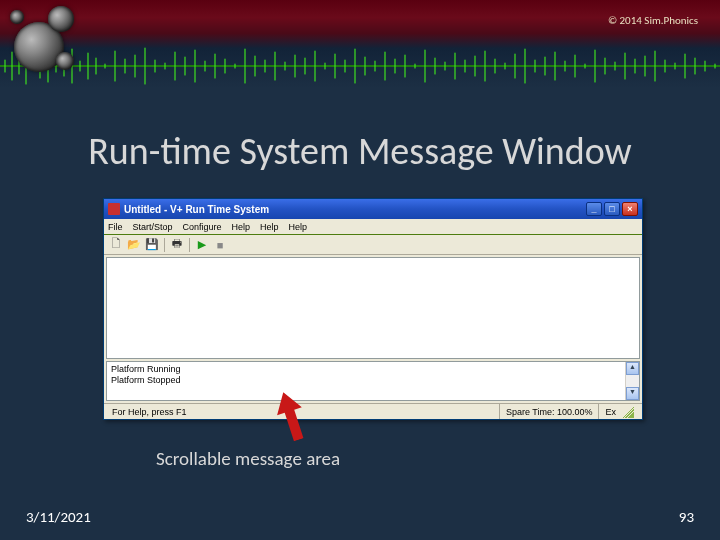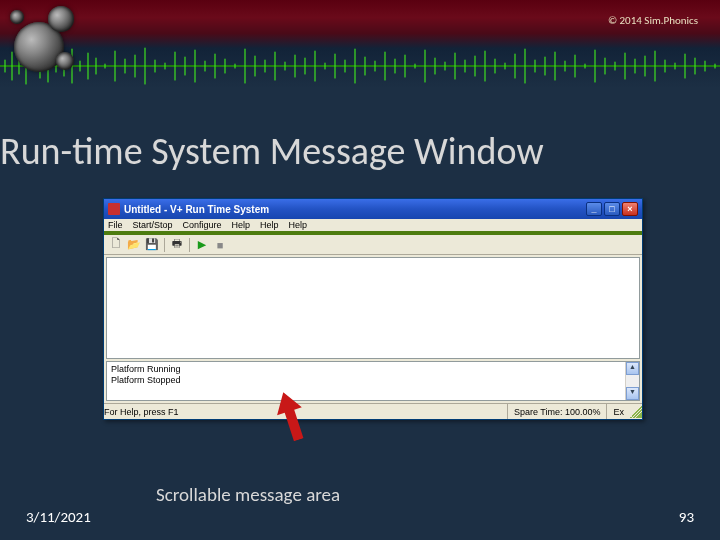--- a/index.html
+++ b/index.html
@@ -32,21 +32,21 @@
     box-shadow: inset 0 0 4px #000, 0 0 4px rgba(0,0,0,.5);
   }
 
   .copyright {
     position: absolute; top: 14px; right: 22px;
     color: #e8e0c0; font-size: 11px;
   }
 
   .title {
     position: absolute; top: 128px; left: 0; width: 100%;
-    text-align: left;
+    text-align: center;
     color: #111; font-size: 38px; font-weight: 400;
     background: transparent;
   }
 
   .window {
     position: absolute; top: 198px; left: 103px;
     width: 540px; height: 222px;
     background: #ece9d8;
     border: 1px solid #003c74;
     box-shadow: 2px 2px 4px rgba(0,0,0,.4);
@@ -70,21 +70,21 @@
   }
   .tb-btn.close {
     background: linear-gradient(to bottom, #f08070, #c83020);
     border-color: #801000;
   }
 
   .menubar {
     height: 16px; background: #ece9d8;
     display: flex; align-items: center; padding: 0 4px; gap: 10px;
     font-size: 9px; color: #000;
-    border-bottom: 4px solid #4d7c0f;
+    border-bottom: 1px solid #4d7c0f;
   }
 
   .toolbar {
     height: 20px; background: #ece9d8;
     display: flex; align-items: center; padding: 0 4px; gap: 2px;
     border-bottom: 1px solid #aca899;
   }
   .tbtn {
     width: 16px; height: 16px;
     display: flex; align-items: center; justify-content: center;
@@ -113,21 +113,21 @@
     display: flex; flex-direction: column;
     border-left: 1px solid #d4d0c8;
   }
   .sbtn { height: 13px; background: linear-gradient(#dbe7fb,#a9c5ef); border: 1px solid #7d9ed2; font-size: 7px; text-align: center; color: #345; }
   .strack { flex: 1; background: #efefef; }
 
   .statusbar {
     height: 16px; background: #ece9d8;
     border-top: 1px solid #aca899;
     display: flex; align-items: center;
-    font-size: 9px; color: #000; padding: 0 0;
+    font-size: 9px; color: #000; padding: 0 8px;
   }
   .statusbar .spacer { flex: 1; }
   .status-cell { border-left: 1px solid #aca899; padding: 0 6px; height: 100%; display: flex; align-items: center; }
   .grip { width: 12px; height: 12px;
     background: linear-gradient(135deg, transparent 50%, #8bb54a 50%, #8bb54a 55%, transparent 55%, transparent 62%, #8bb54a 62%, #8bb54a 67%, transparent 67%, transparent 74%, #8bb54a 74%);
   }
 
   .arrow {
     position: absolute; top: 391px; left: 276px;
     width: 30px; height: 50px;
@@ -146,21 +146,21 @@
   .footer-page {
     position: absolute; bottom: 14px; right: 26px;
     color: #fff; font-size: 15px;
   }
   .title, .caption { color: #fff; filter: none; }
   
   .title { color: #000; text-shadow: 0 0 1px rgba(255,255,255,.2); }
   .caption { color: #000; }
   
   .title { color: #111; }
-  .caption { color: #111; margin-top: 36px; }
+  .caption { color: #111; }
   
   .title { color: #e6e6e6; }
   .caption { color: #e6e6e6; }
   .title { color: #000; background: none; }
   .caption { color: #000; }
   
   .title { color: #c7c7c7; font-weight: 400; }
   .caption { color: #c7c7c7; }
   
   .title { color: #000; }

